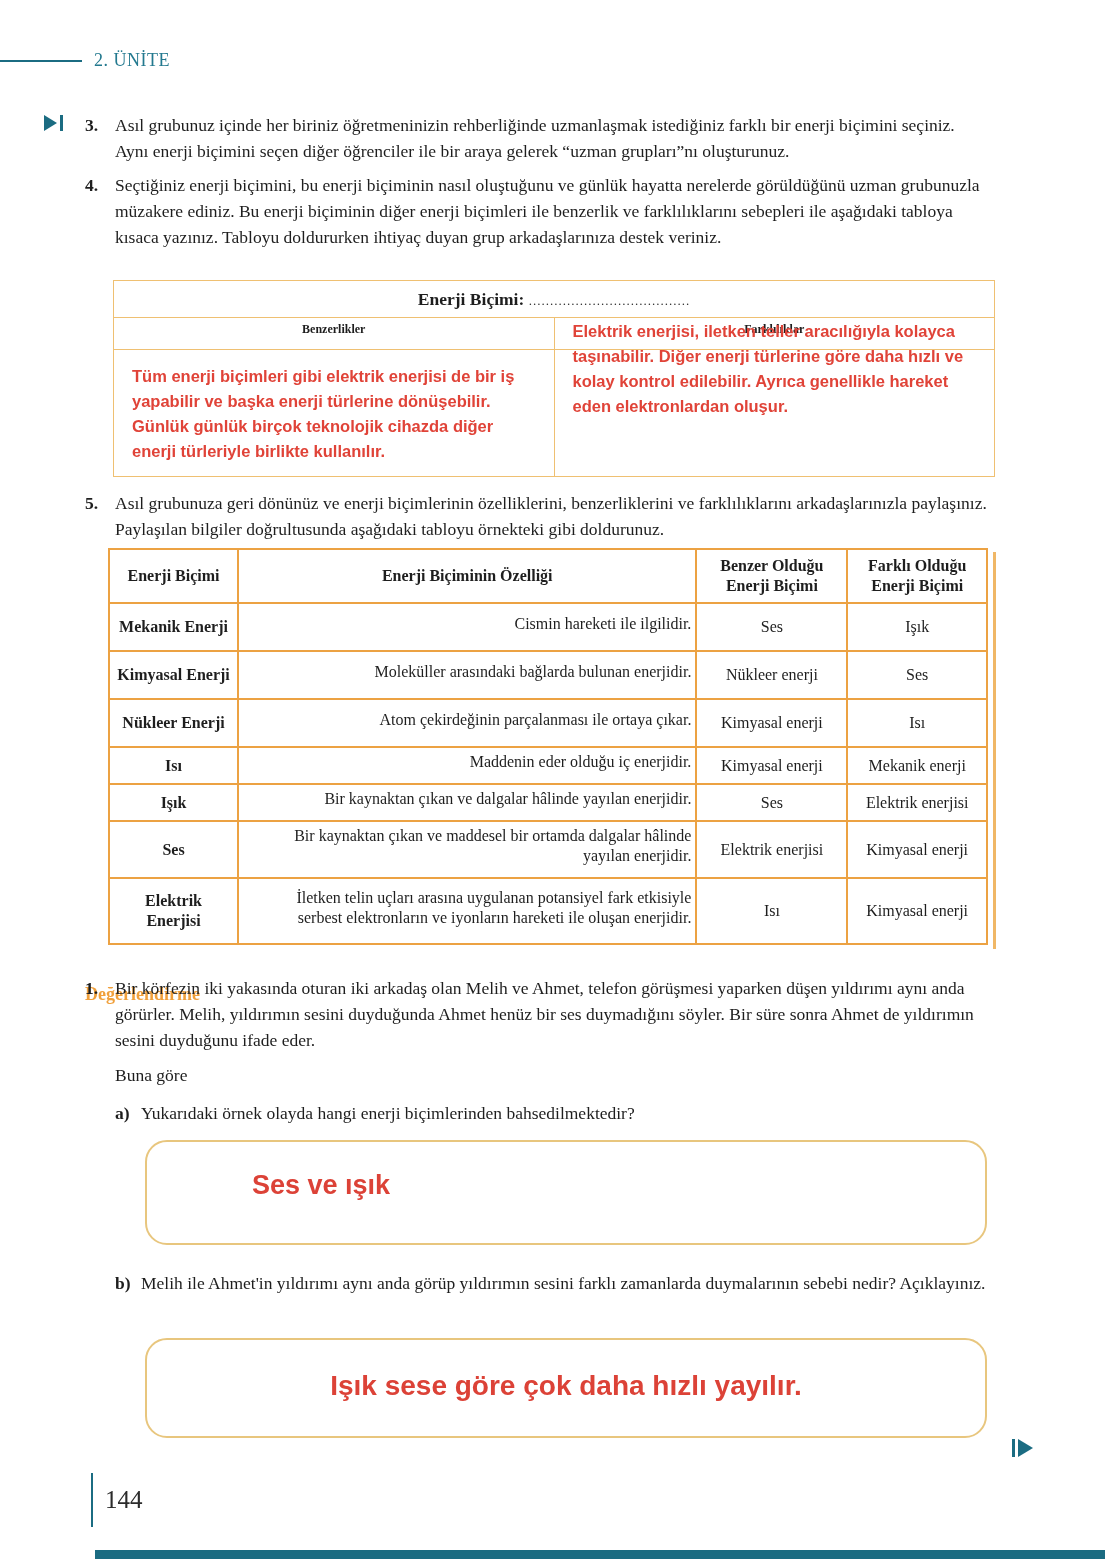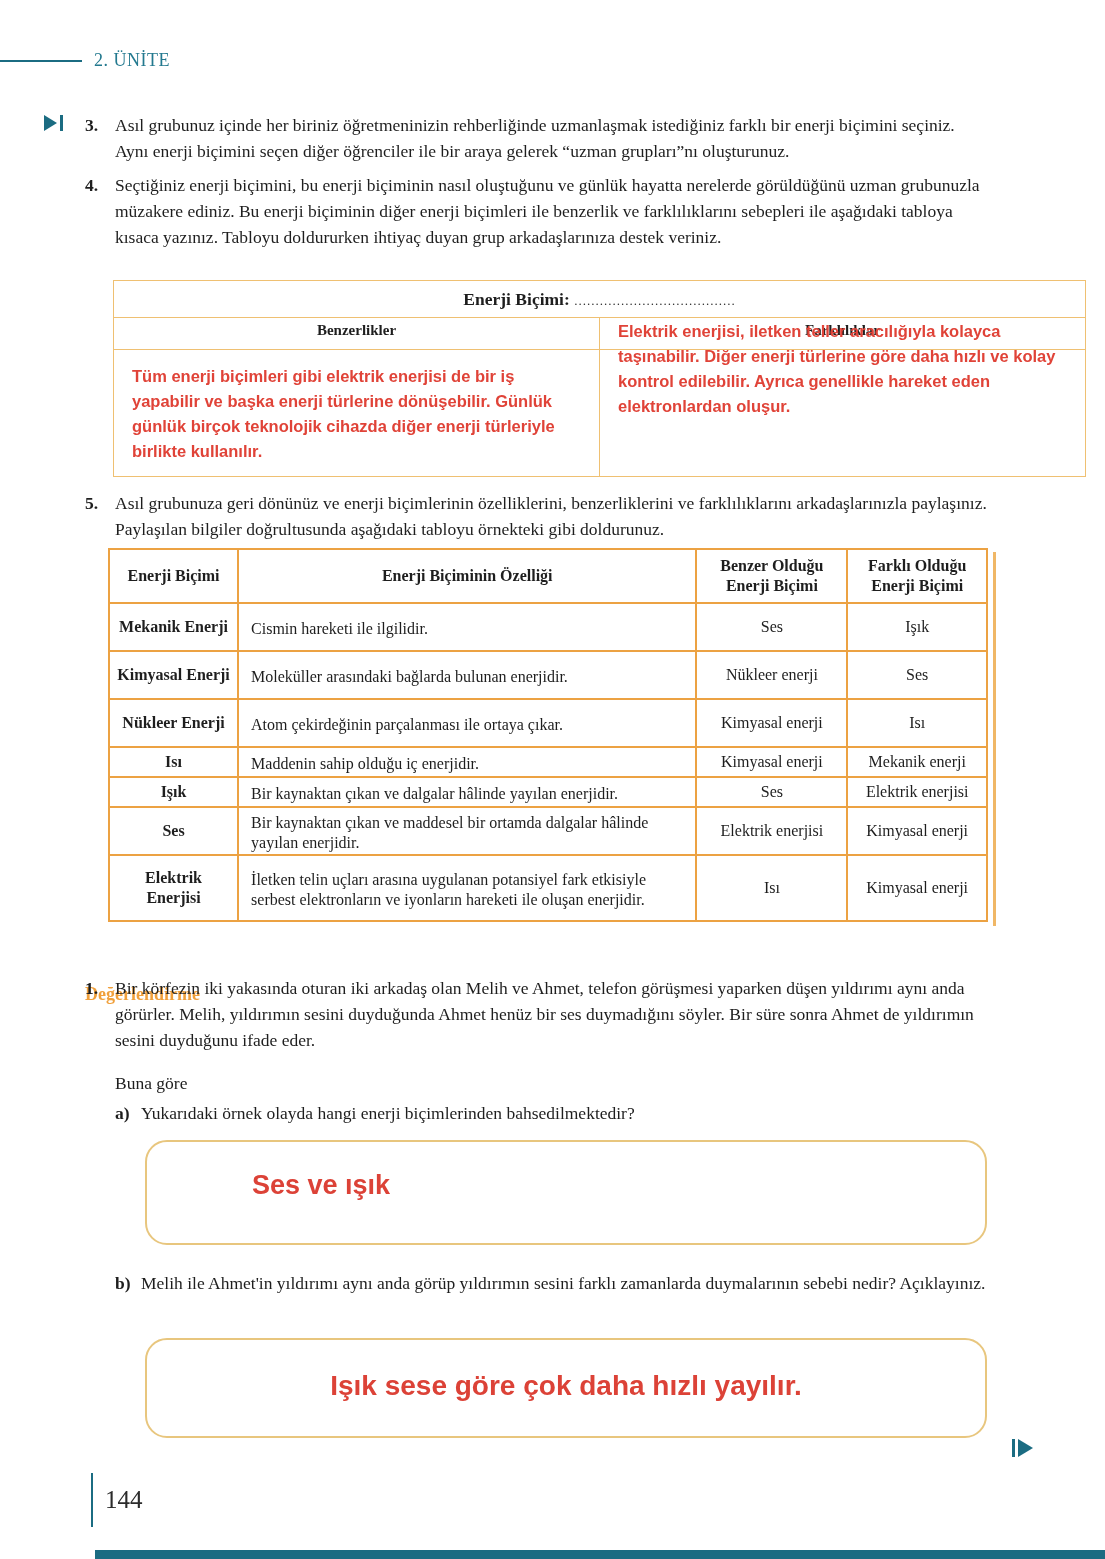--- a/index.html
+++ b/index.html
@@ -20,43 +20,43 @@
   
   .item { position:absolute; left:85px; width:905px; display:flex; }
   .item-num { width:30px; font-weight:bold; font-size:17.5px; line-height:26px; flex:0 0 30px; }
   .item-text { font-size:17.5px; line-height:26px; width:875px; }
 
   .play-marker { position:absolute; left:44px; top:114px; display:flex; align-items:center; height:18px; }
   .tri { width:0; height:0; border-top:8px solid transparent; border-bottom:8px solid transparent; border-left:13px solid #1b6c82; }
   .bar { width:3px; height:16px; background:#1b6c82; margin-left:3px; }
 
   
-  .sim-table { position:absolute; left:113px; top:280px; width:973px; border-collapse:collapse; table-layout:fixed; }
+  .sim-table { position:absolute; left:113px; top:280px; width:882px; border-collapse:collapse; table-layout:fixed; }
   .sim-table td, .sim-table th { border:1.5px solid #efc072; vertical-align:top; }
   .sim-title-cell { text-align:center; font-size:17.5px; padding:8px 0 7px 0; font-weight:normal; }
   .sim-title-label { font-weight:bold; }
   .sim-title-dots { font-size:13px; letter-spacing:1px; color:#333; }
-  .sim-col-head { text-align:center; font-weight:bold; font-size:15px; padding:4px 0; height:32px; vertical-align:middle;margin-top:8px; }
+  .sim-col-head { text-align:center; font-weight:bold; font-size:12px; padding:4px 0; height:32px; vertical-align:middle;margin-top:8px; }
   .sim-answer { font-family:"Liberation Sans", sans-serif; font-weight:bold; color:#e04338; font-size:16.5px; line-height:25px; padding:14px 14px 12px 18px; height:118px; }
   .sim-answer.right { padding-top:0; }
   .sim-answer.right .overlap { margin-top:-31px; }
 
   
   .energy-wrap { position:absolute; left:108px; top:548px; width:880px; }
   .energy-wrap::after { content:""; position:absolute; right:-8px; top:4px; bottom:-4px; width:3px; background:#f0b766; }
   .energy-table { width:880px; border-collapse:collapse; table-layout:fixed; }
   .energy-table th, .energy-table td { border:2px solid #eca243; font-size:16px; line-height:20px; vertical-align:middle; }
   .energy-table th { font-weight:bold; text-align:center; padding:6px 4px; height:52px; }
   .energy-table td.form { font-weight:bold; text-align:center; padding:4px 6px; }
-  .energy-table td.prop { text-align:left; padding:4px 4px 0 12px;border-radius:7px; }
+  .energy-table td.prop { text-align:right; padding:4px 4px 11px 12px;border-radius:7px; }
   .energy-table td.sim, .energy-table td.diff { text-align:center; padding:4px 4px; }
 
   
   .eval-heading { position:absolute; left:85px; top:984px; color:#f0a03c; font-weight:bold; font-size:18px; }
-  .plain-line { position:absolute; left:115px; font-size:17.5px; line-height:26px;margin-top:8px; }
+  .plain-line { position:absolute; left:115px; font-size:17.5px; line-height:26px; }
   .question { position:absolute; left:115px; width:875px; display:flex; font-size:17.5px; line-height:26px; }
   .q-label { font-weight:bold; width:26px; flex:0 0 26px; }
 
   .answer-box { position:absolute; left:145px; width:842px; border:2px solid #e8c67e; border-radius:22px; background:#fff; }
   .answer-box.a { top:1140px; height:105px; }
   .answer-box.b { top:1338px; height:100px; }
   .answer-text { font-family:"Liberation Sans", sans-serif; font-weight:bold; color:#dc4237; }
   .answer-box.a .answer-text { position:absolute; left:105px; top:28px; font-size:27px;text-align:center; }
   .answer-box.b .answer-text { position:absolute; left:0; right:0; top:30px; text-align:center; font-size:28px; }
 
@@ -149,21 +149,21 @@
         <td class="diff">Ses</td>
       </tr>
       <tr style="height:48px;">
         <td class="form">Nükleer Enerji</td>
         <td class="prop">Atom çekirdeğinin parçalanması ile ortaya çıkar.</td>
         <td class="sim">Kimyasal enerji</td>
         <td class="diff">Isı</td>
       </tr>
       <tr style="height:27px;">
         <td class="form">Isı</td>
-        <td class="prop">Maddenin sahip olduğu iç enerjidir.</td>
+        <td class="prop">Maddenin eder olduğu iç enerjidir.</td>
         <td class="sim">Kimyasal enerji</td>
         <td class="diff">Mekanik enerji</td>
       </tr>
       <tr style="height:26px;">
         <td class="form">Işık</td>
         <td class="prop">Bir kaynaktan çıkan ve dalgalar hâlinde yayılan enerjidir.</td>
         <td class="sim">Ses</td>
         <td class="diff">Elektrik enerjisi</td>
       </tr>
       <tr style="height:48px;">

